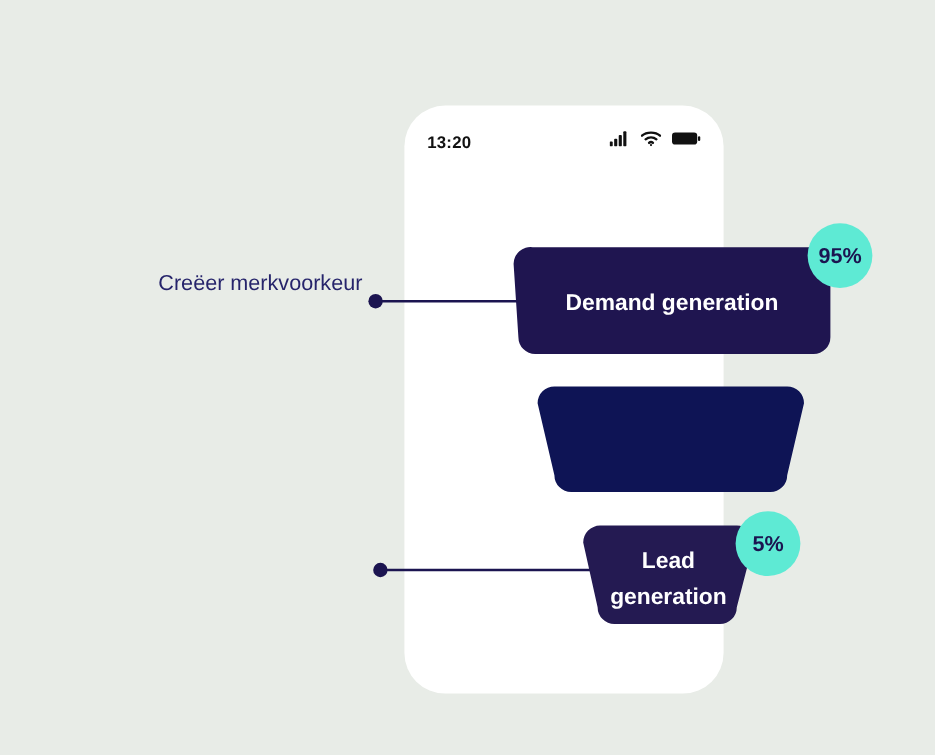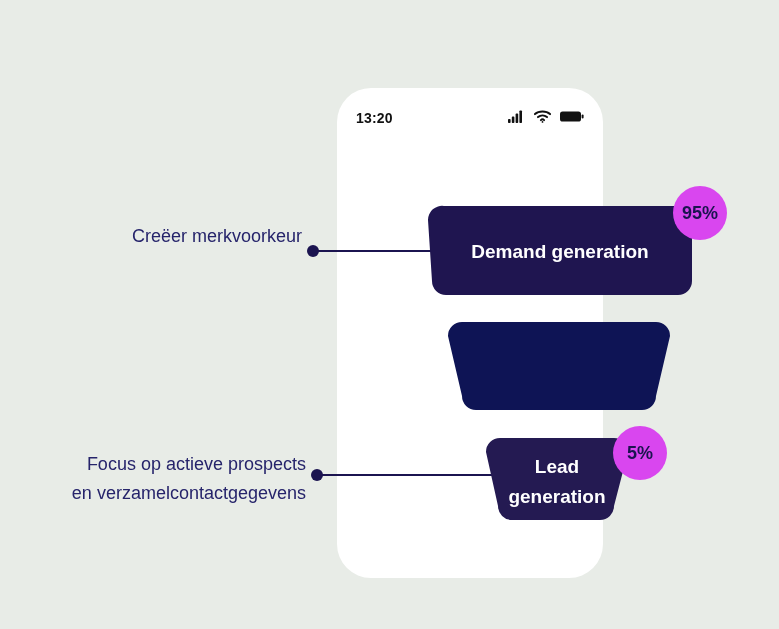--- a/index.html
+++ b/index.html
@@ -66,21 +66,21 @@
     height: 629px;
     pointer-events: none;
   }
 
   
   .badge {
     position: absolute;
     width: 54px;
     height: 54px;
     border-radius: 50%;
-    background: #d946ef;
+    background: #5eead4;
     display: flex;
     align-items: center;
     justify-content: center;
     color: #1b1450;
     font-size: 18px;
     font-weight: bold;
     font-family: "Liberation Sans", sans-serif;
   }
   #badge-top { left: 673px; top: 186px; }
   #badge-bottom { left: 613px; top: 426px; }
@@ -203,18 +203,14 @@
   </svg>
 
   <div class="badge" id="badge-top">95%</div>
 
   <div class="badge" id="badge-bottom">5%</div>
 
   <div class="anno" id="anno-top">
     <span class="anno-line">Creëer merkvoorkeur</span>
   </div>
 
-  <div class="anno" id="anno-bottom">
-    <span class="anno-line">Focus op actieve prospects</span>
-    <span class="anno-line">en verzamelcontactgegevens</span>
-  </div>
 
 </div>
 
 </body></html>

